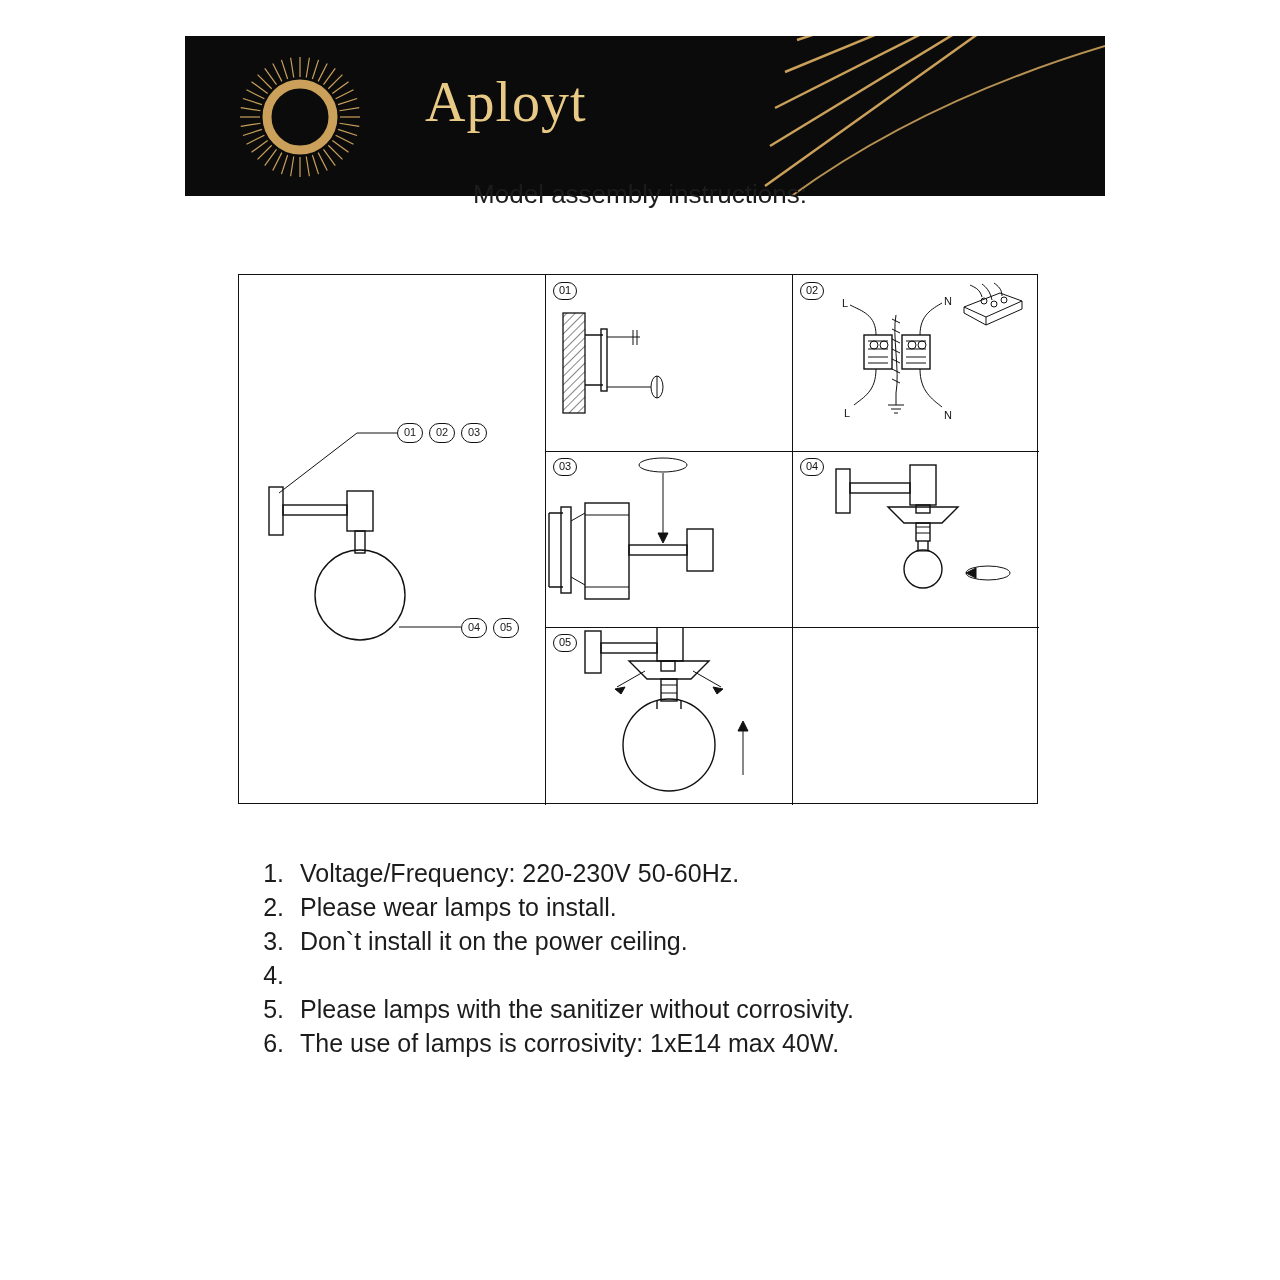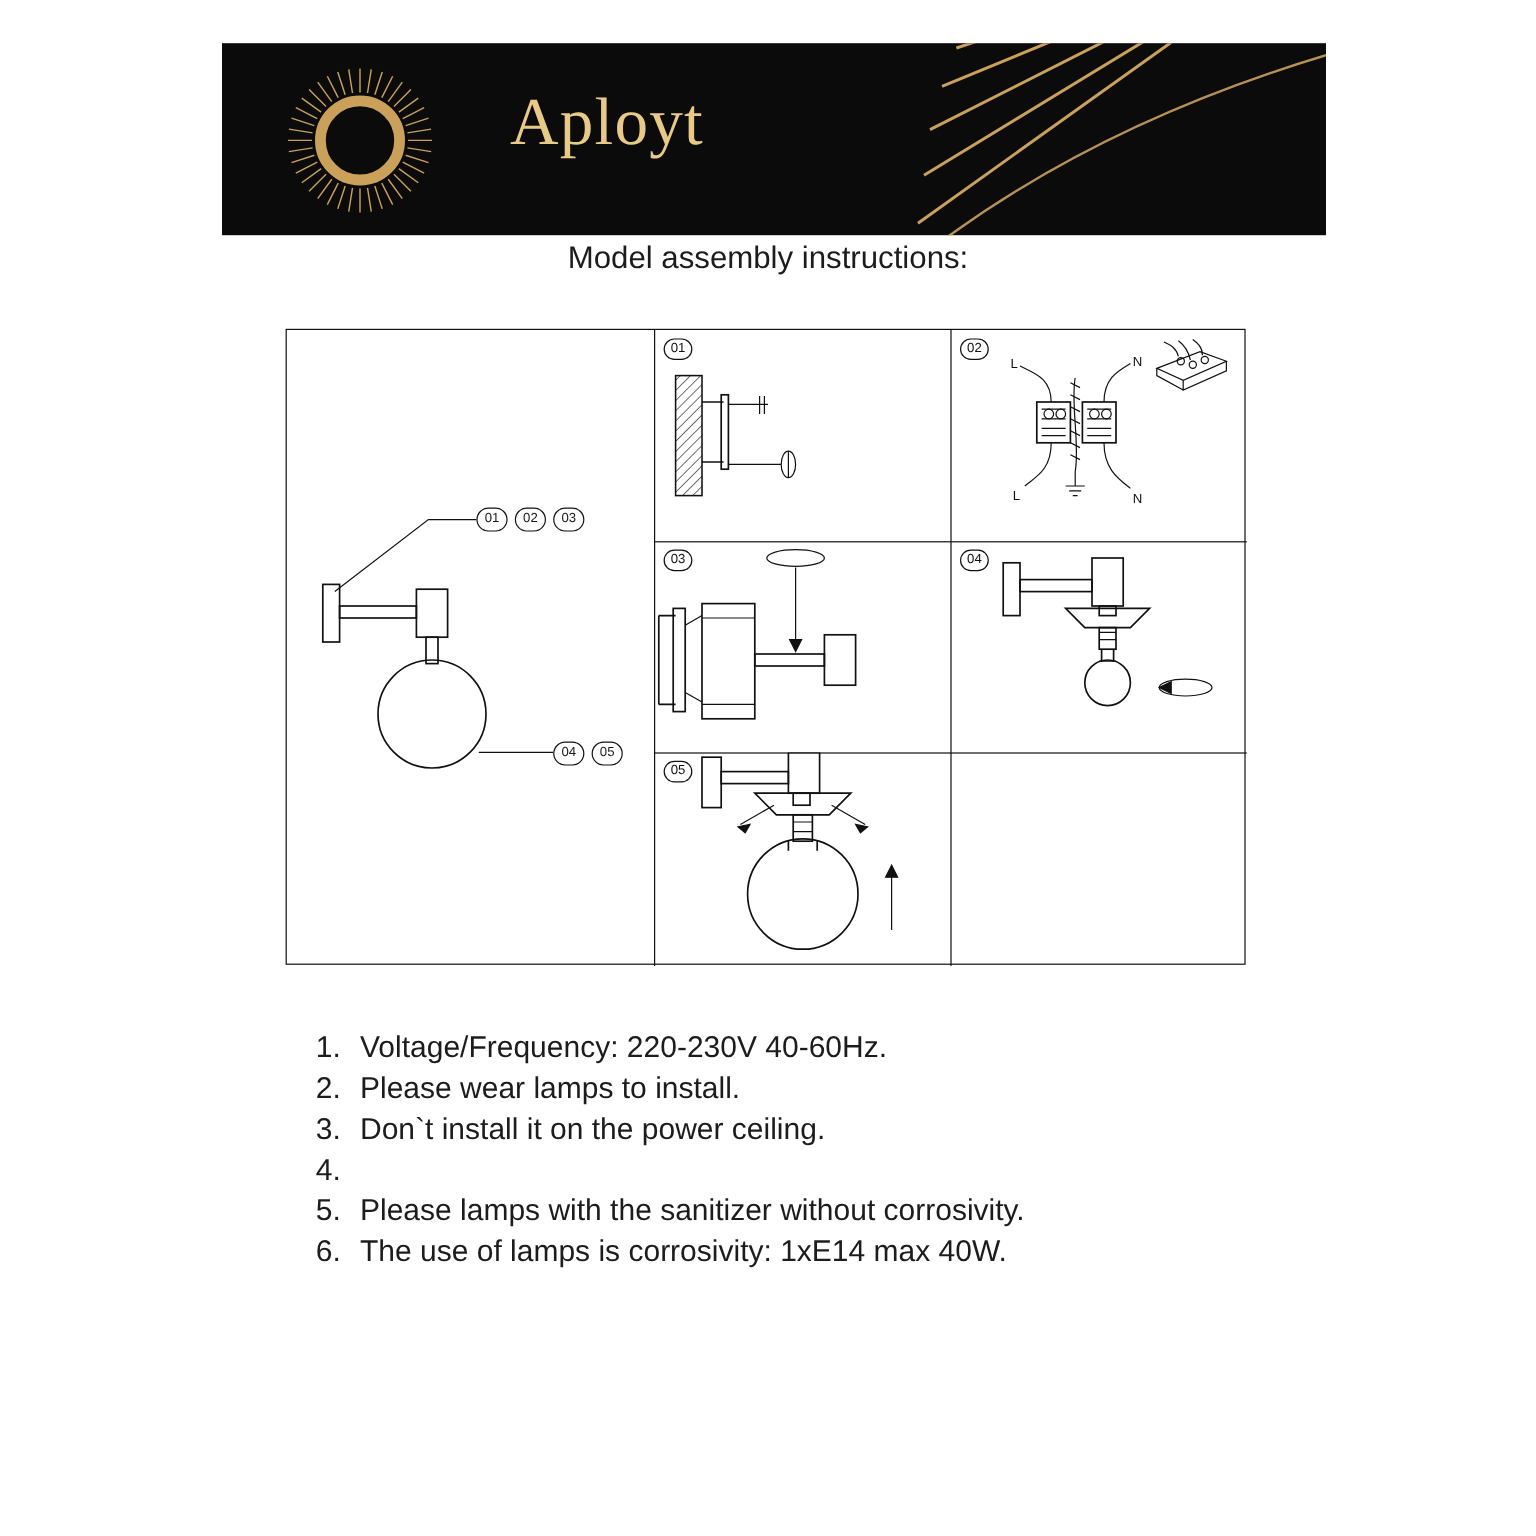--- a/index.html
+++ b/index.html
@@ -54,21 +54,20 @@
   
   .doc-title {
     position: absolute;
     left: 0;
     top: 176px;
     width: 1280px;
     text-align: center;
     font-size: 26px;
     line-height: 36px;
     color: #1c1c1c;
-    margin-top: 20px;
   }
   .doc-title .line2 { display: block; }
 
   
   .diagram {
     position: absolute;
     left: 238px;
     top: 274px;
     width: 800px;
     height: 530px;
@@ -391,21 +390,21 @@
       <path class="s-fill" d="M198,94 l-5,10 h10 Z"></path>
     </svg>
   </div>
 
   <div class="cell" style="left:553px; top:352px; width:247px; height:178px;"></div>
 </div>
 
 <div class="notes">
   <div class="note-row">
     <span class="note-num">1.</span>
-    <span class="note-text">Voltage/Frequency: 220-230V 40-60Hz.</span>
+    <span class="note-text">Voltage/Frequency: 220-230V 50-60Hz.</span>
   </div>
   <div class="note-row">
     <span class="note-num">2.</span>
     <span class="note-text">Please wear lamps to install.</span>
   </div>
   <div class="note-row">
     <span class="note-num">3.</span>
     <span class="note-text">Don`t install it on the power ceiling.</span>
   </div>
   <div class="note-row">

